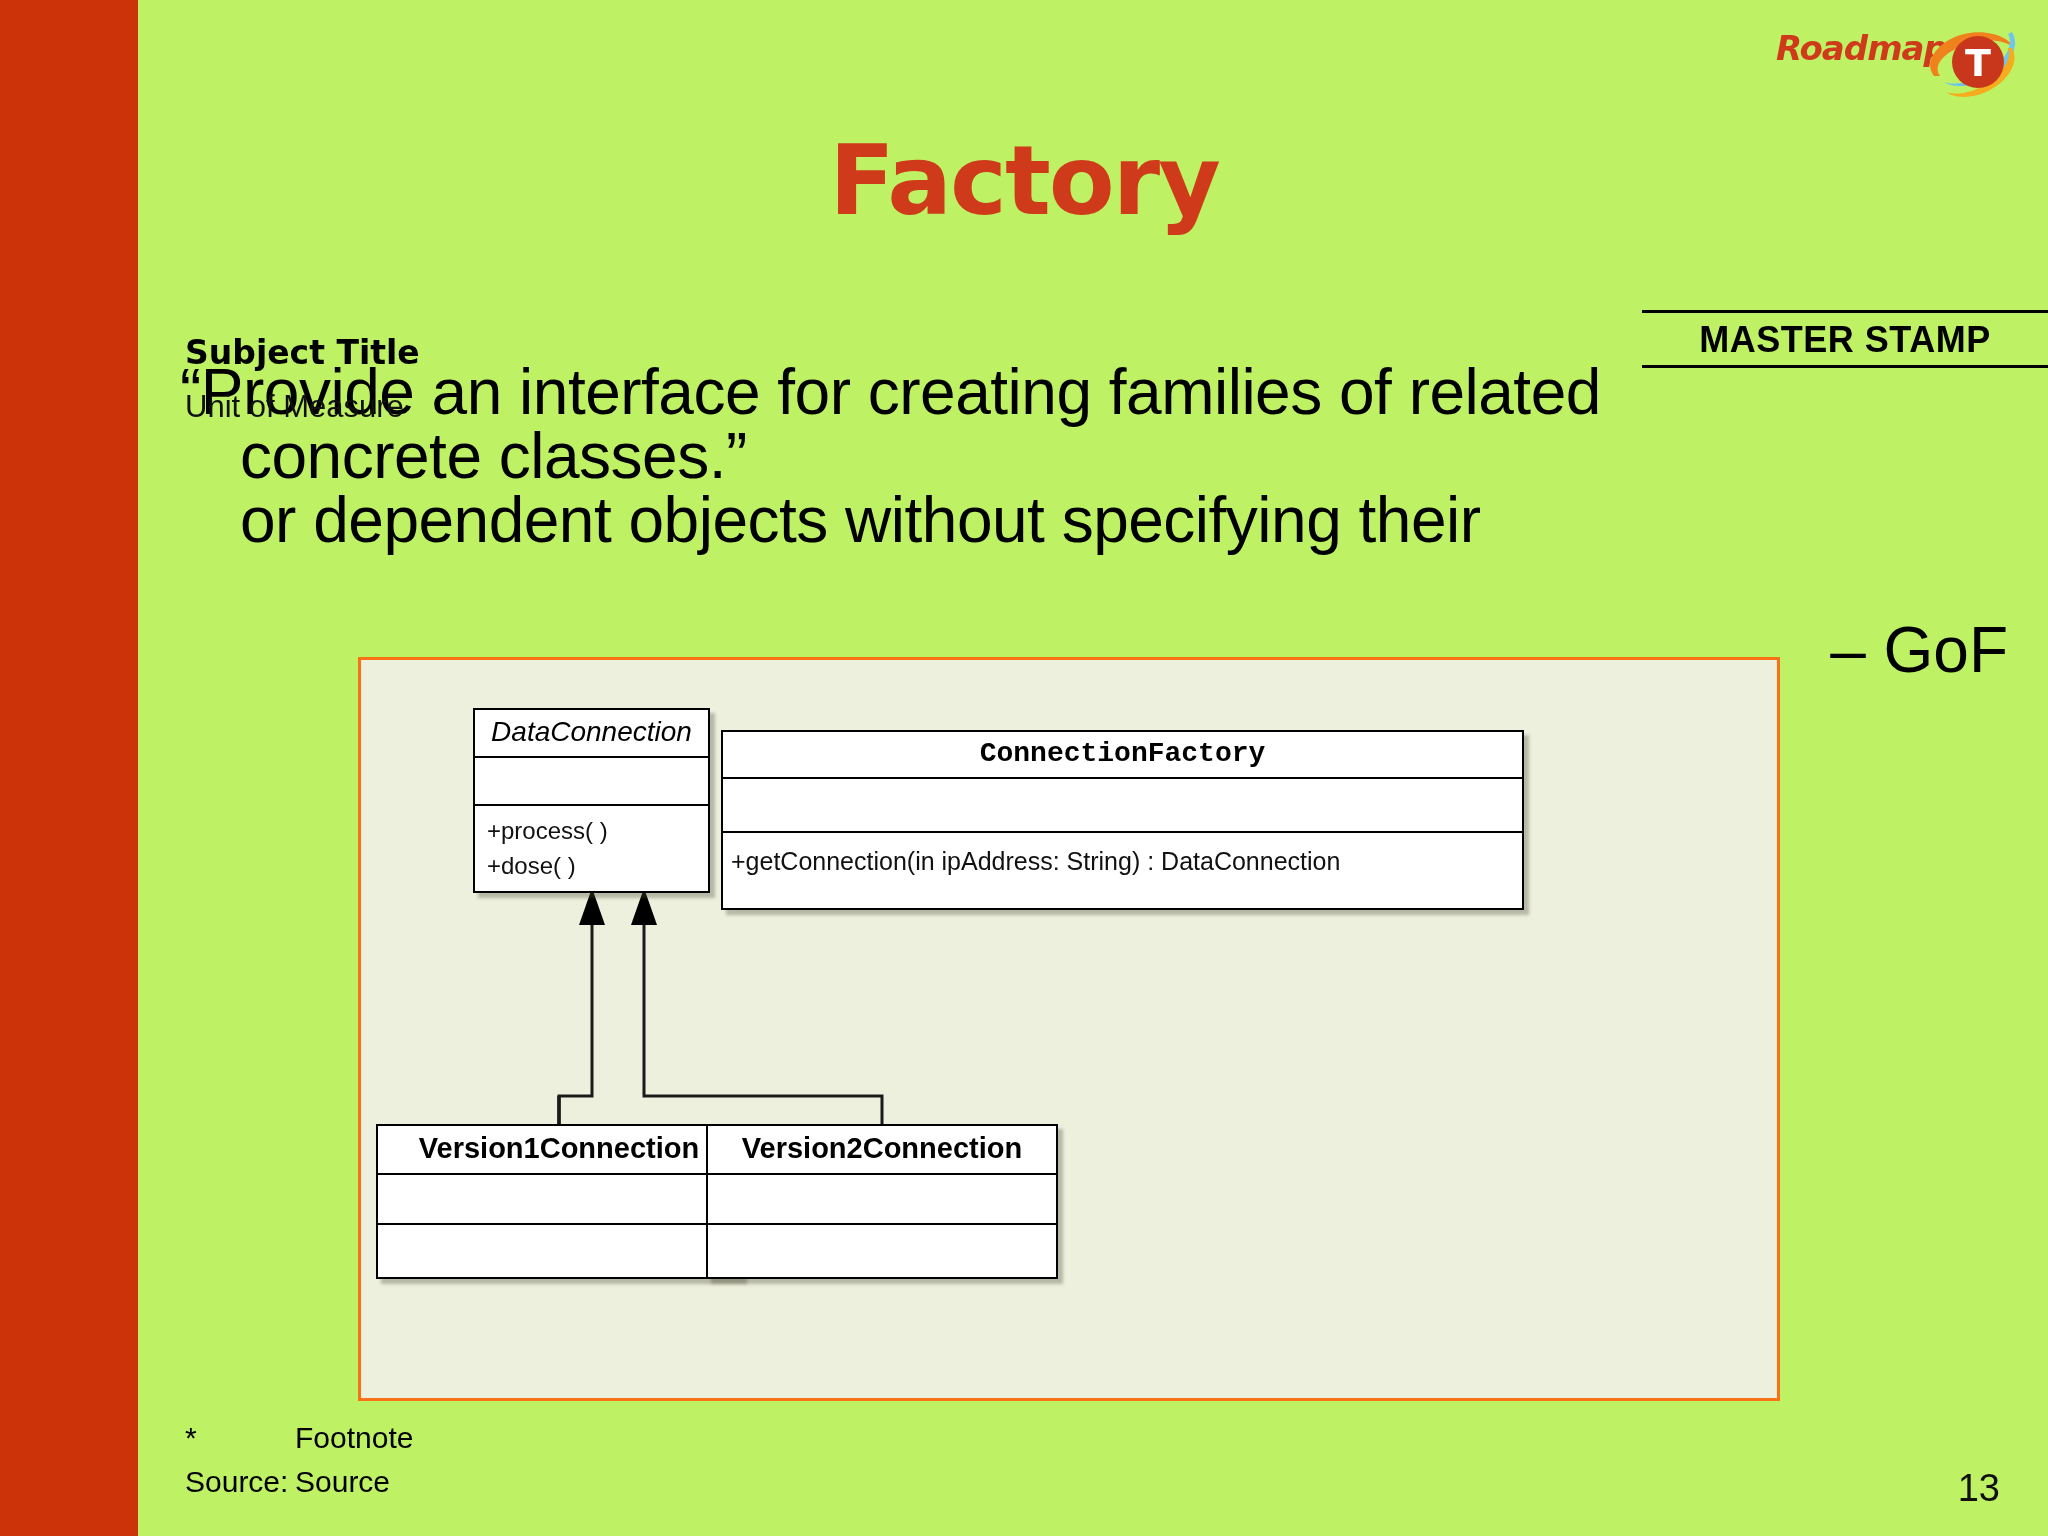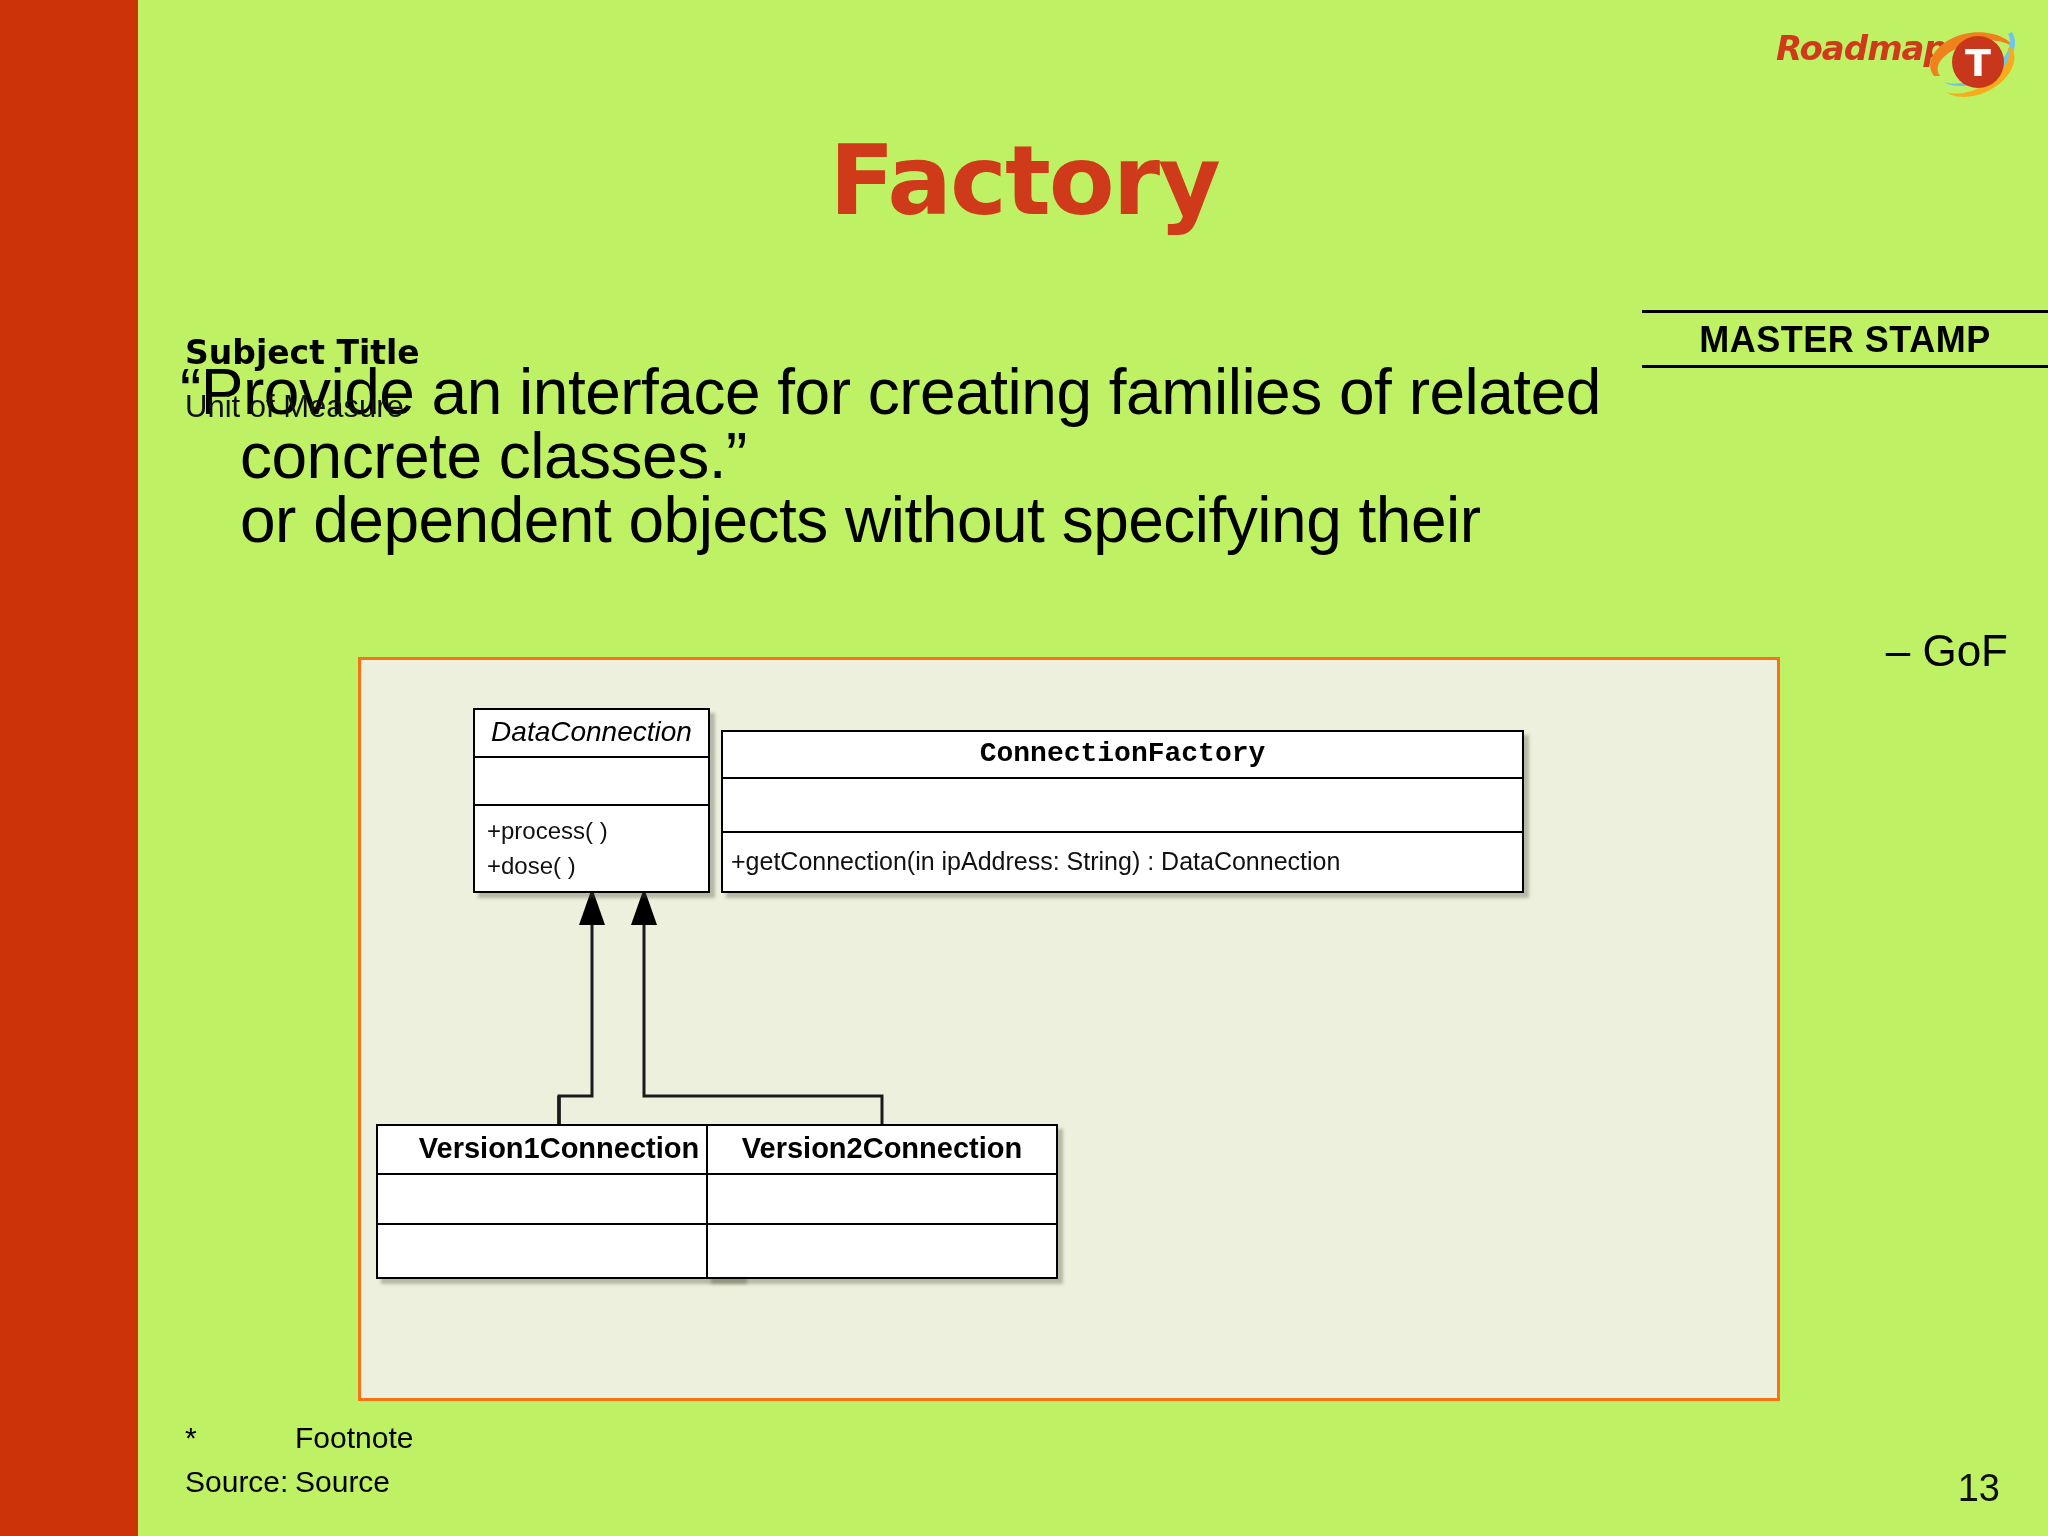--- a/index.html
+++ b/index.html
@@ -96,23 +96,23 @@
     font-family:"Liberation Sans Narrow","Liberation Sans", sans-serif;
     font-size:64px;
     line-height:1.0;
     color:#000;
     z-index:2;
     font-weight:300;
   }
   #quote .ln { display:block; white-space:nowrap; letter-spacing:-0.5px; }
   #quote .ln2, #quote .ln3 { padding-left:60px; }
   #attribution {
-    position:absolute; right:40px; top:626px;
-    font-family:"Liberation Sans Narrow","Liberation Sans", sans-serif;
-    font-size:44px;
+    position:absolute; right:40px; top:613px;
+    font-family:"Liberation Sans Narrow","Liberation Sans", sans-serif;
+    font-size:64px;
     color:#000;
     white-space:nowrap;
     z-index:2;
   }
 
   
   #uml-panel {
     position:absolute; left:358px; top:657px;
     width:1422px; height:744px;
     background:#eef0de;
@@ -150,21 +150,21 @@
     font-style:italic; font-size:28px; font-weight:500;
   }
   #box-dataconnection .uml-ops { height:85px; }
 
   
   #box-connectionfactory { left:360px; top:70px; width:803px; }
   #box-connectionfactory .uml-name {
     font-weight:bold; font-size:28px;font-family:Liberation Mono, monospace;
   }
   #box-connectionfactory .uml-attrs { height:52px; }
-  #box-connectionfactory .uml-ops { font-size:25px; padding:10px 8px 12px 8px; }
+  #box-connectionfactory .uml-ops { font-size:25px; padding:10px 8px 29px 8px; }
 
   
   #box-version1 { left:15px; top:464px; width:366px; }
   #box-version2 { left:345px; top:464px; width:352px; }
   .uml-sub .uml-name { font-weight:bold; font-size:29px; }
   .uml-sub .uml-attrs { height:48px; }
   .uml-sub .uml-empty { height:52px; }
 
   
   #footnote {

